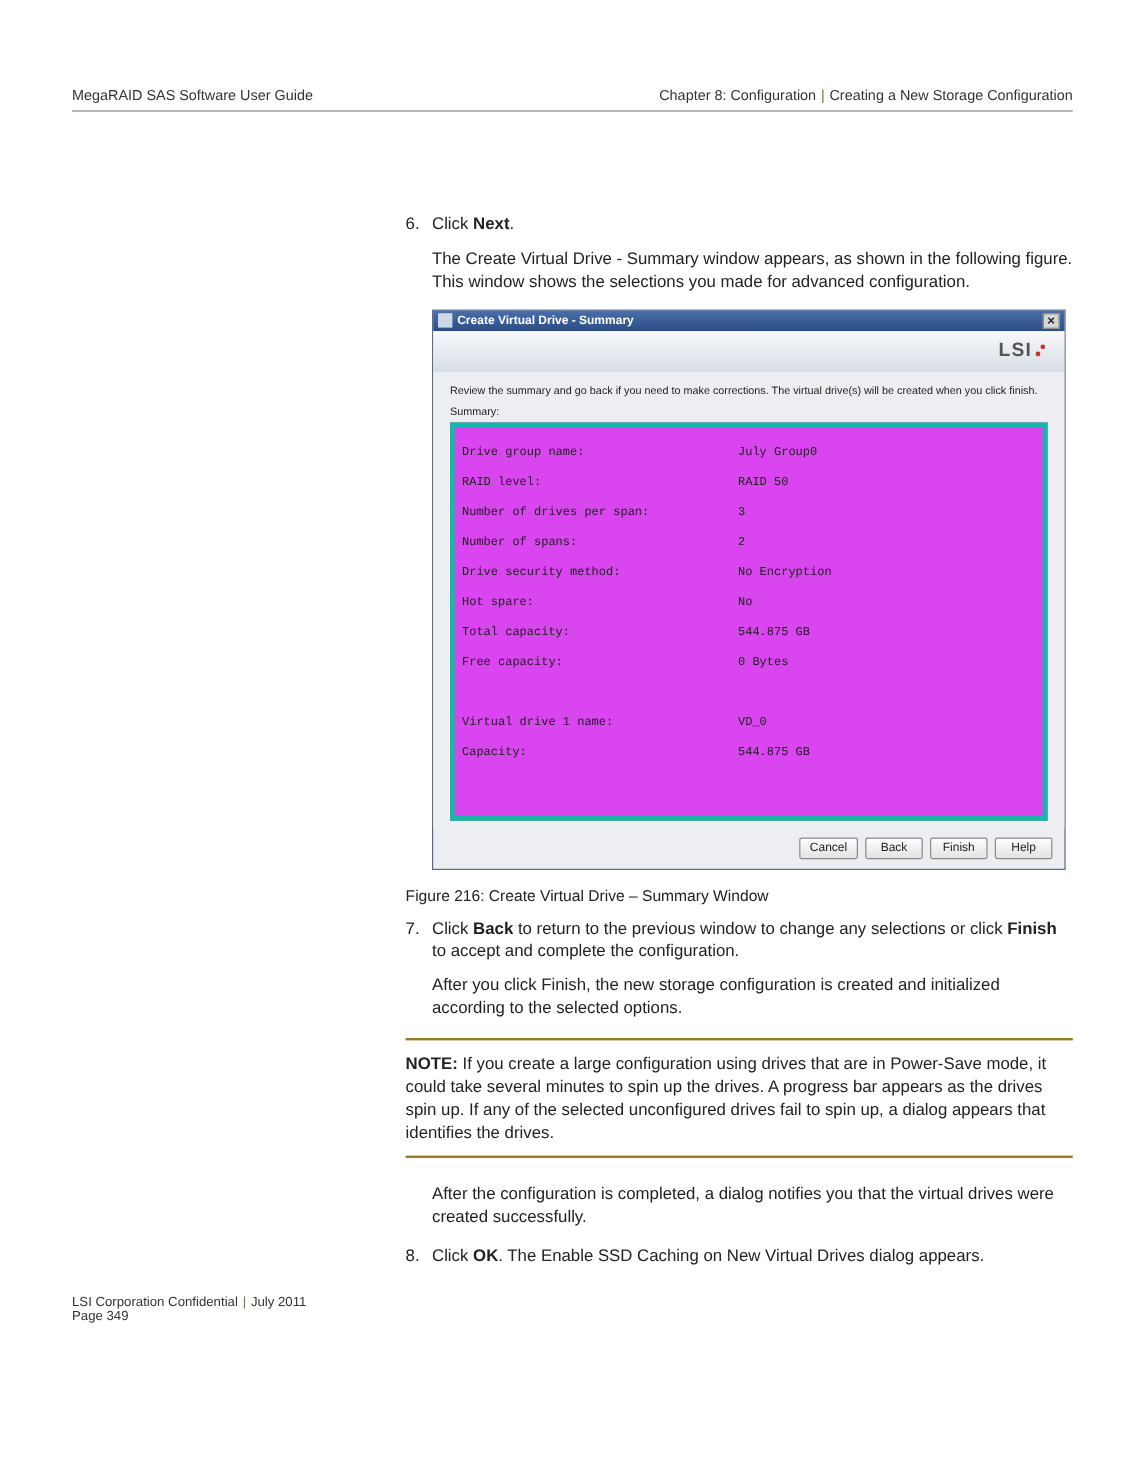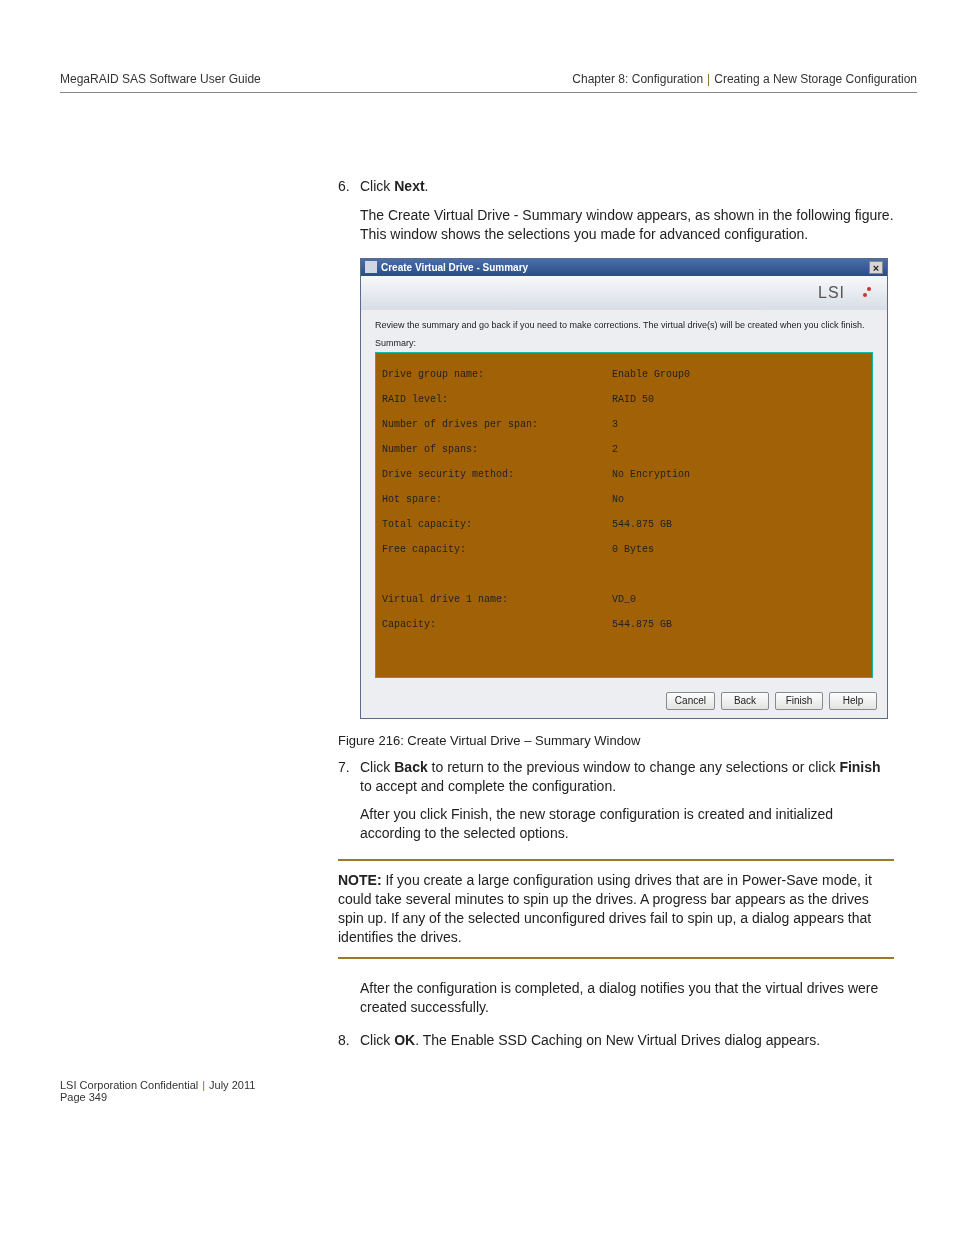--- a/index.html
+++ b/index.html
@@ -1,17 +1,17 @@
 <!DOCTYPE html>
 <html><head>
 <meta charset="utf-8">
 <style>
   * { box-sizing: border-box; margin: 0; padding: 0; }
   html, body { width: 954px; height: 1235px; background: #fff; font-family: "Segoe UI", "Myriad Pro", Arial, sans-serif; color: #222; }
-  .page { position: relative; width: 954px; height: 1163px; padding: 72px 37px 48px 60px; }
+  .page { position: relative; width: 954px; height: 1163px; padding: 72px 60px 48px 60px; }
 
   
   .pghdr { display: flex; justify-content: space-between; font-size: 12px; color: #333; padding-bottom: 6px; border-bottom: 1px solid #888; }
   .pghdr .sep { color: #8a6b2e; margin: 0 4px; }
   .crumb-right { text-align: right; }
 
   
   .body-col { margin-left: 278px; margin-top: 84px; width: 558px; }
   .ol-item { display: flex; margin-bottom: 10px; font-size: 14px; line-height: 1.35; }
   .ol-num { width: 22px; flex: none; }
@@ -19,29 +19,29 @@
   .ol-txt .b { font-weight: 700; }
   .indent-para { margin-left: 22px; font-size: 14px; line-height: 1.35; margin-bottom: 14px; }
 
   
   .shot { margin-left: 22px; width: 528px; border: 1px solid #5b6b87; background: #eceef1; margin-bottom: 14px; font-family: Tahoma, Arial, sans-serif; font-size: 10px; }
   .shot-titlebar { background: linear-gradient(#4a6ea9, #2a4d87); color: #fff; display: flex; align-items: center; padding: 2px 4px; }
   .shot-titlebar .ticon { width: 12px; height: 12px; background: #cfd6e4; margin-right: 4px; }
   .shot-titlebar .ttxt { font-weight: 700; flex: 1; }
   .shot-titlebar .close { width: 14px; height: 13px; background: #d6d6d6; color: #222; font-weight: 700; font-size: 11px; text-align: center; line-height: 12px; border: 1px solid #888; }
   .shot-banner { height: 34px; background: linear-gradient(#f7f8fa, #d8dee6); display: flex; justify-content: flex-end; align-items: center; padding-right: 10px; }
-  .shot-banner .lsi { font-family: Arial, sans-serif; font-size: 16px; font-weight: 400; color: #555; letter-spacing: 1px; display: flex; align-items: center; gap: 16px; }
+  .shot-banner .lsi { font-family: Arial, sans-serif; font-size: 16px; font-weight: 700; color: #555; letter-spacing: 1px; display: flex; align-items: center; gap: 1px; }
   .lsi-dots { width: 16px; height: 16px; position: relative; }
   .lsi-dots::before, .lsi-dots::after { content: ""; position: absolute; width: 4px; height: 4px; border-radius: 50%; background: #c0392b; }
   .lsi-dots::before { top: 2px; left: 6px; }
   .lsi-dots::after { top: 8px; left: 2px; }
   .shot-inner { padding: 10px 14px 6px 14px; background: #eceef1; }
   .shot-tip { font-size: 9px; color: #222; margin-bottom: 8px; }
   .summ-label { font-size: 9px; margin-bottom: 4px; }
-  .summ-box { background: #a16207; border: 1px solid #14b8a6; padding: 4px 6px 20px 6px; font-family: "Courier New", monospace; font-size: 10px; line-height: 1.25; white-space: pre; color: #222; min-height: 156px; }
+  .summ-box { background: #d946ef; border: 4px solid #14b8a6; padding: 4px 6px 20px 6px; font-family: "Courier New", monospace; font-size: 10px; line-height: 1.25; white-space: pre; color: #222; min-height: 156px; }
   .summ-row { display: flex; }
   .summ-k { width: 230px; }
   .shot-btns { display: flex; justify-content: flex-end; gap: 6px; padding: 8px 10px; }
   .wbtn { min-width: 48px; height: 18px; font-size: 10px; background: linear-gradient(#fdfdfd,#e3e3e3); border: 1px solid #8a8a8a; border-radius: 2px; text-align: center; line-height: 16px; padding: 0 8px; }
 
   .fig-cap { font-size: 13px; font-weight: 400; margin: 0 0 10px 0; }
 
   .note-block { border-top: 2px solid #9a7b2a; border-bottom: 2px solid #9a7b2a; padding: 10px 0; margin: 16px 0 20px 0; font-size: 14px; line-height: 1.35; width: 556px; margin-left: 0; }
   .note-block .b { font-weight: 700; }
 
@@ -83,21 +83,21 @@
       <div class="shot-banner">
         <div class="lsi">
           <span>LSI</span>
           <span class="lsi-dots"></span>
         </div>
       </div>
       <div class="shot-inner">
         <div class="shot-tip">Review the summary and go back if you need to make corrections. The virtual drive(s) will be created when you click finish.</div>
         <div class="summ-label">Summary:</div>
         <div class="summ-box">
-<div class="summ-row"><span class="summ-k">Drive group name:</span><span>Enable Group0</span></div>
+<div class="summ-row"><span class="summ-k">Drive group name:</span><span>July Group0</span></div>
 <div class="summ-row"><span class="summ-k">RAID level:</span><span>RAID 50</span></div>
 <div class="summ-row"><span class="summ-k">Number of drives per span:</span><span>3</span></div>
 <div class="summ-row"><span class="summ-k">Number of spans:</span><span>2</span></div>
 <div class="summ-row"><span class="summ-k">Drive security method:</span><span>No Encryption</span></div>
 <div class="summ-row"><span class="summ-k">Hot spare:</span><span>No</span></div>
 <div class="summ-row"><span class="summ-k">Total capacity:</span><span>544.875 GB</span></div>
 <div class="summ-row"><span class="summ-k">Free capacity:</span><span>0 Bytes</span></div>
 <div class="summ-row">&nbsp;</div>
 <div class="summ-row"><span class="summ-k">Virtual drive 1 name:</span><span>VD_0</span></div>
 <div class="summ-row"><span class="summ-k">Capacity:</span><span>544.875 GB</span></div>

